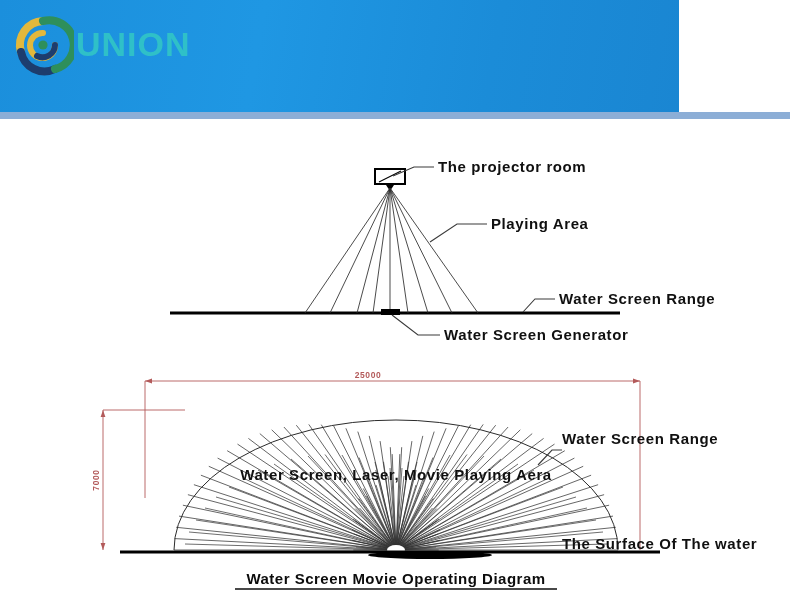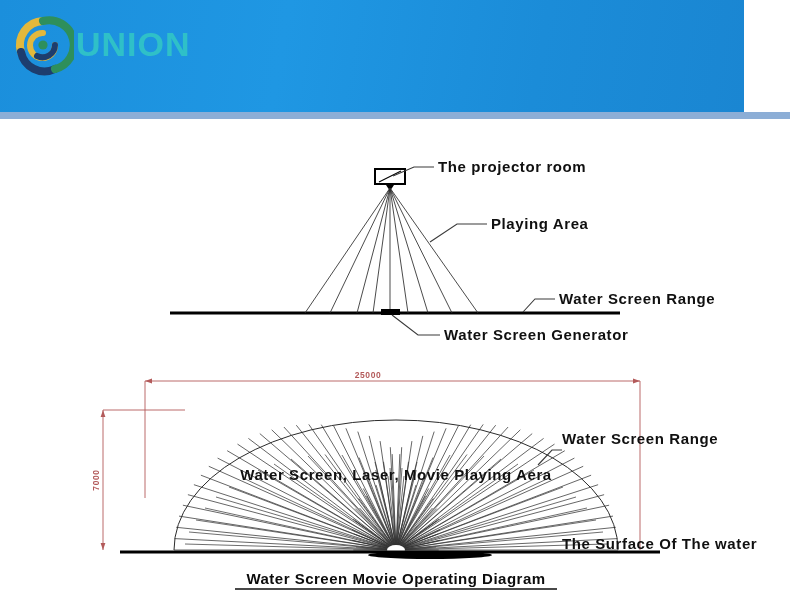--- a/index.html
+++ b/index.html
@@ -15,21 +15,21 @@
     width: 790px;
     height: 593px;
     background: #ffffff;
     overflow: hidden;
   }
 
   
   #header-banner {
     position: absolute;
     left: 0; top: 0;
-    width: 744px;
+    width: 679px;
     height: 112px;
     background: linear-gradient(100deg, #1b8fdc 0%, #1f97e3 38%, #1b8cd8 72%, #1a86d2 100%);
   }
   #header-underline {
     position: absolute;
     left: 0; top: 112px;
     width: 790px;
     height: 7px;
     background: #2d6bb5;
     opacity: .55;

